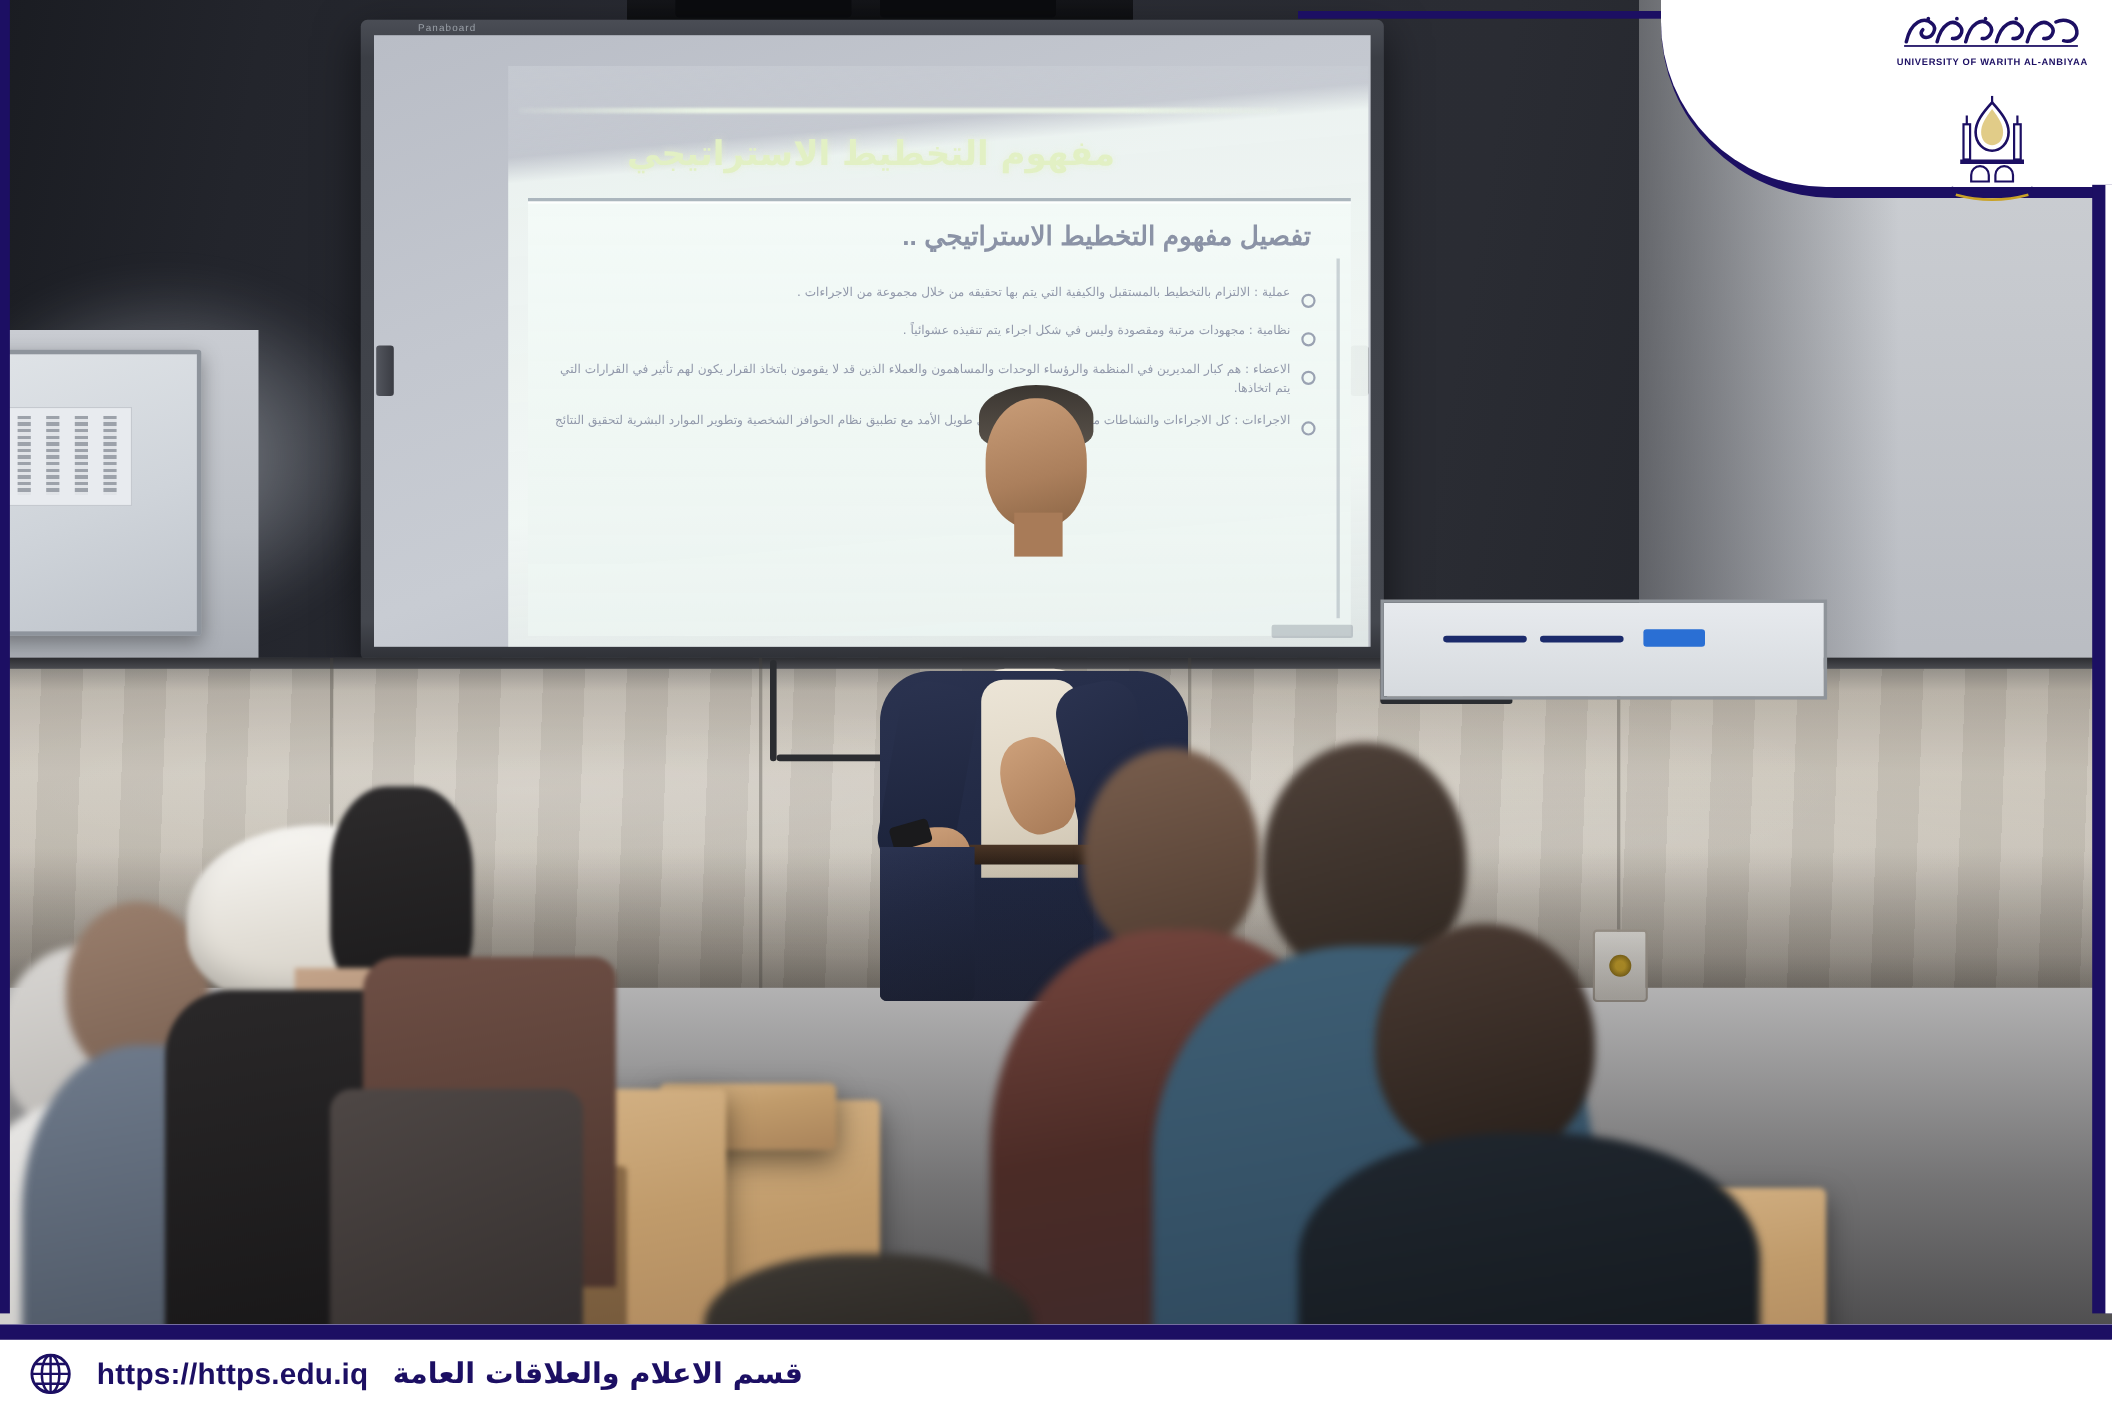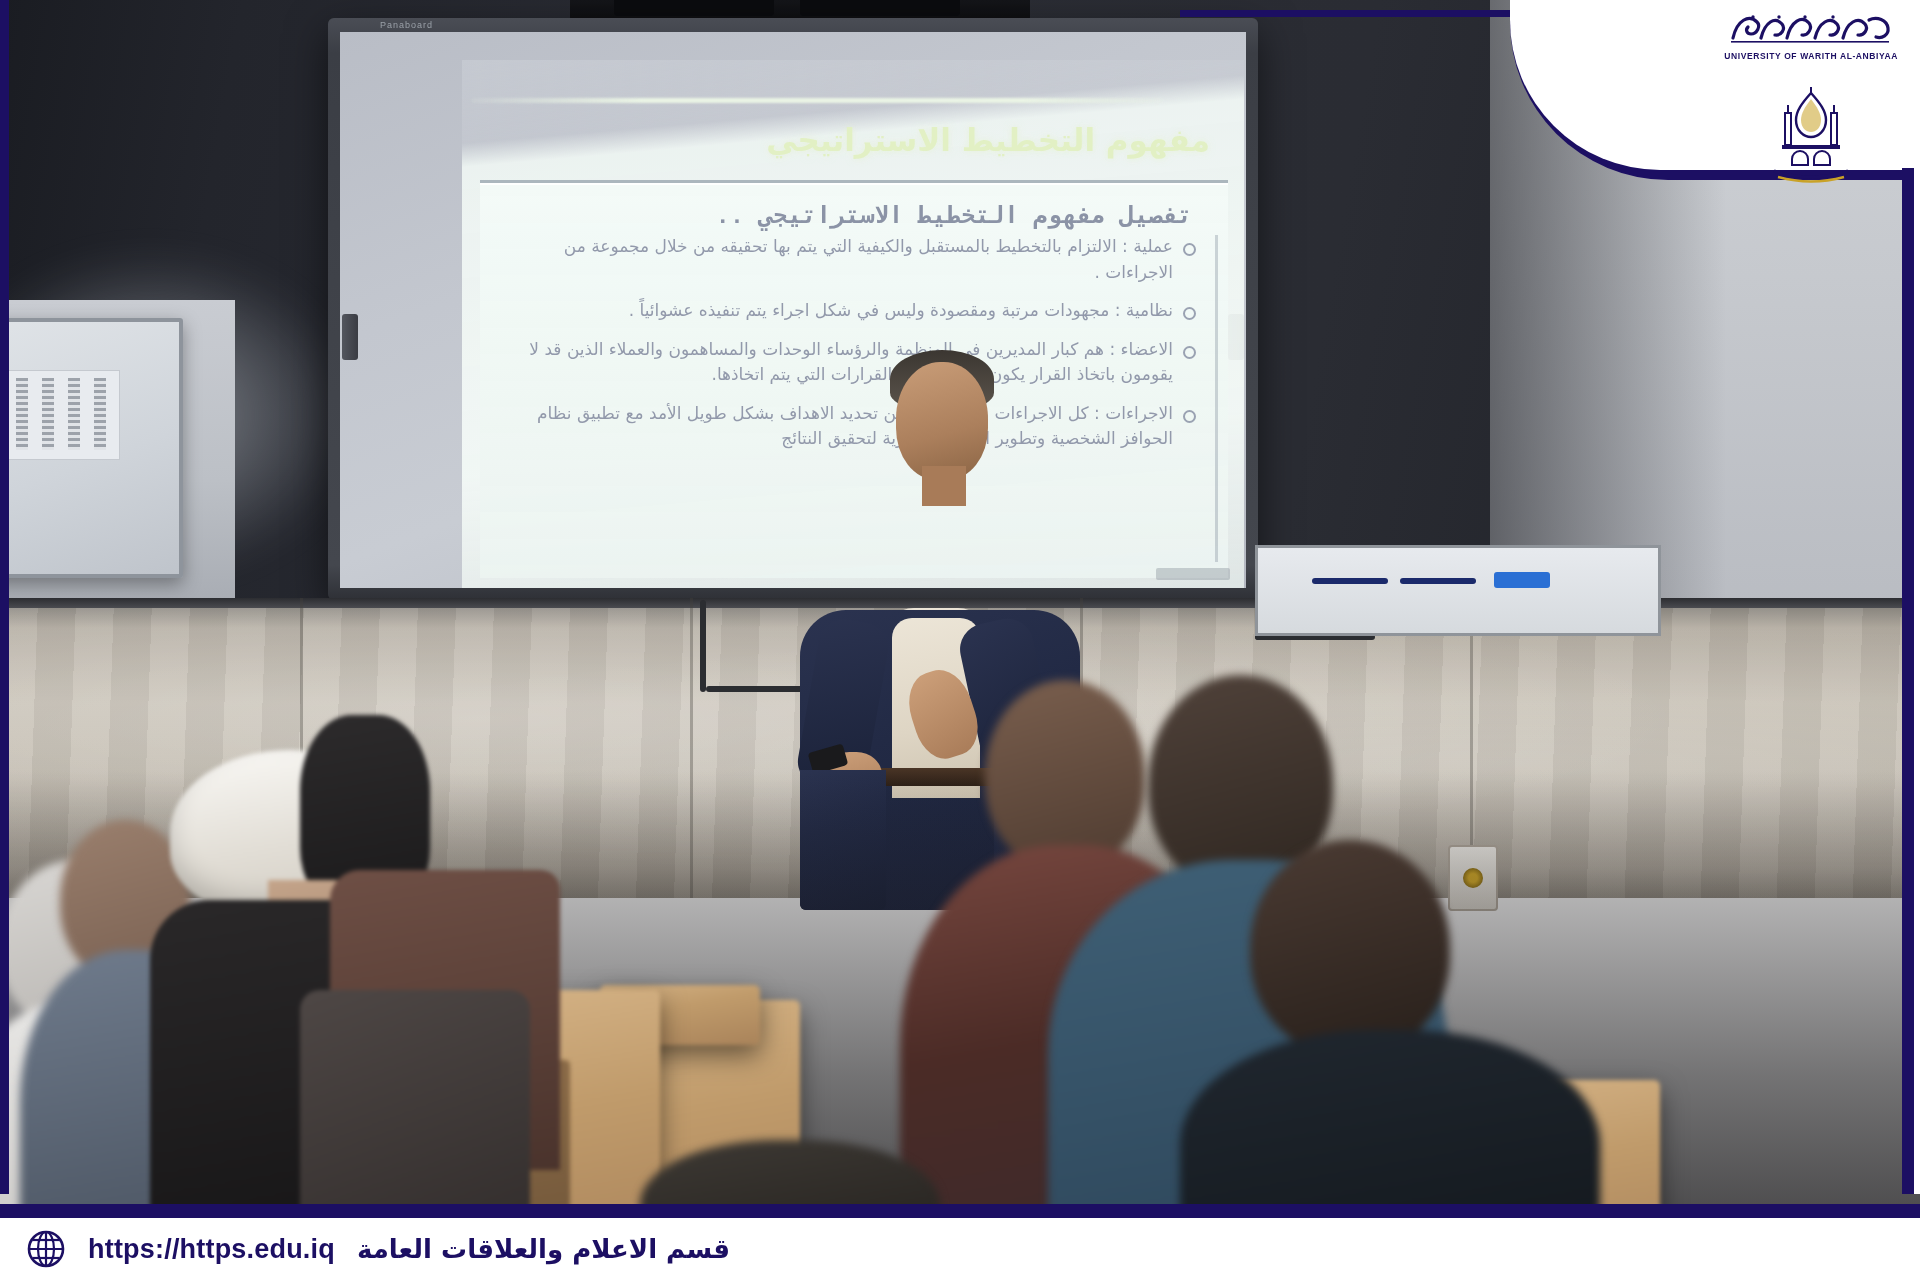--- a/index.html
+++ b/index.html
@@ -140,21 +140,21 @@
   .slide-topline {
     position: absolute;
     left: 10px; top: 38px; width: 690px; height: 5px;
     background: linear-gradient(90deg, rgba(236,246,230,.1), rgba(236,246,230,.95) 25%, rgba(236,246,230,.95) 80%, rgba(236,246,230,.2));
     filter: blur(1.2px);
   }
   .slide-title {
     position: absolute;
     right: 34px; top: 62px;
     width: 640px;
-    text-align: right;
+    text-align: left;
     direction: rtl;
     font-size: 31px;
     font-weight: 700;
     color: #e2f0c4;
     text-shadow: 0 0 7px rgba(226,240,196,.55);
     filter: blur(0.5px);
     font-family: "DejaVu Sans", sans-serif;
   }
   .slide-body {
     position: absolute;
@@ -174,41 +174,41 @@
     right: 10px; top: 52px; bottom: 16px;
     width: 3px;
     background: rgba(150,162,172,.45);
   }
   .slide-heading {
     direction: rtl;
     text-align: right;
     font-size: 24px;
     font-weight: 600;
     color: #8b93a6;
-    margin: 4px 10px 4px 0;
+    margin: 4px 10px 28px 0;
     letter-spacing: .5px;
-    font-family: Liberation Mono, monospace;
+    font-family: Liberation Sans, sans-serif;
     filter: blur(.4px);
   }
   .bullet {
     display: flex;
     direction: rtl;
     gap: 10px;
     margin: 0 6px 13px 0;
     align-items: flex-start;
   }
   .bullet-mark {
     flex: 0 0 auto;
     margin-top: 9px;
     width: 9px; height: 9px;
     border: 2px solid #9aa2b2;
     border-radius: 50%;
   }
   .bullet-text {
-    font-size: 17px;
+    font-size: 11px;
     line-height: 1.5;
     color: #9299ab;
     font-family: "DejaVu Sans", sans-serif;
     filter: blur(.4px);
     text-align: right;
     direction: rtl;
   }
 
   
   .board-footer-logo {

